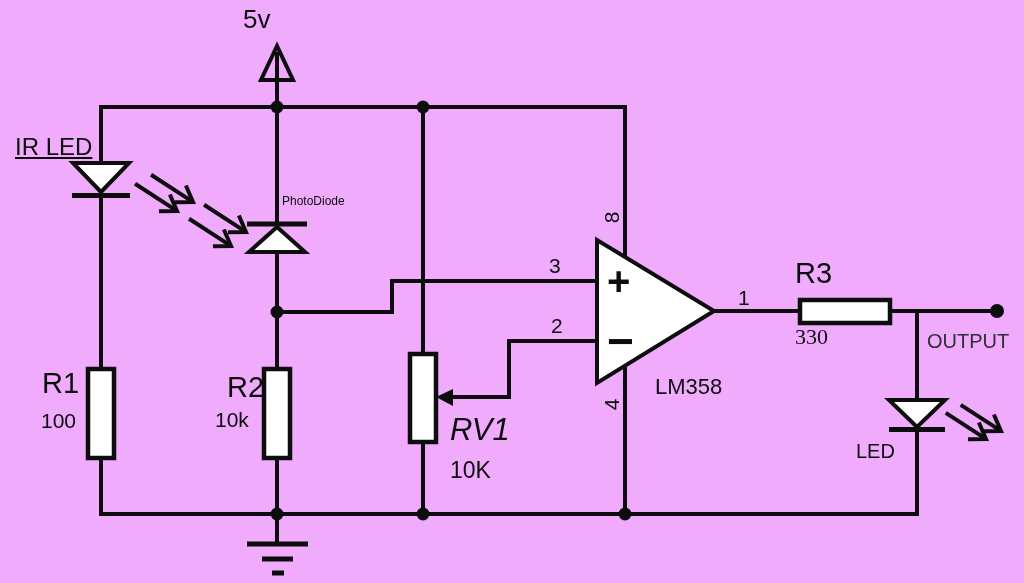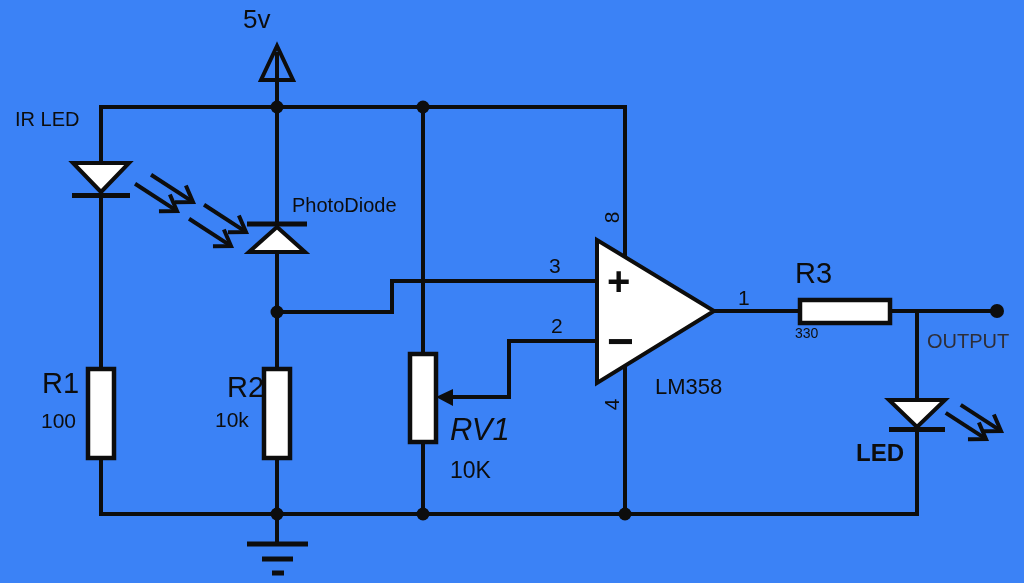--- a/index.html
+++ b/index.html
@@ -1,16 +1,16 @@
 <!DOCTYPE html>
 <html><head>
 <meta charset="utf-8">
 <style>
   html,body{margin:0;padding:0;background:#ffffff;}
-  #canvas{position:relative;width:1024px;height:583px;background:#3b82f6;overflow:hidden;
+  #canvas{position:relative;width:1024px;height:583px;background:#f0abfc;overflow:hidden;
           font-family:"Liberation Sans",sans-serif;}
   #schem-svg{position:absolute;left:0;top:0;}
   .label{position:absolute;color:#0d0d0d;line-height:1;white-space:nowrap;
          font-family:"Liberation Sans",sans-serif;}
   .ref{font-size:29px;}
   .val{font-size:21px;}
   .pin{font-size:21px;}
   .rot{transform:rotate(-90deg);transform-origin:center center;}
   .sign{font-weight:bold;}
 </style>
@@ -96,44 +96,44 @@
       <circle cx="277" cy="312" r="6.5"></circle>
       <circle cx="277" cy="514" r="6.5"></circle>
       <circle cx="423" cy="514" r="6.5"></circle>
       <circle cx="625" cy="514" r="6.5"></circle>
       <circle cx="997" cy="311" r="7"></circle>
     </g>
   </svg>
 
   <div class="label" style="left:243px;top:6px;font-size:26px;">5v</div>
 
-  <div class="label" style="left:15px;top:109px;font-size:20px;">IR LED</div>
+  <div class="label" style="left:15px;top:135px;font-size:24px;text-decoration:underline;">IR LED</div>
 
-  <div class="label" style="left:292px;top:195px;font-size:20px;">PhotoDiode</div>
+  <div class="label" style="left:282px;top:195px;font-size:12px;">PhotoDiode</div>
 
   <div class="label ref" style="left:42px;top:369px;">R1</div>
   <div class="label val" style="left:41px;top:410px;">100</div>
 
   <div class="label ref" style="left:227px;top:373px;">R2</div>
   <div class="label val" style="left:215px;top:409px;">10k</div>
 
   <div class="label ref" style="left:450px;top:414px;font-size:31px;font-style:italic;">RV1</div>
   <div class="label val" style="left:450px;top:459px;font-size:23px;">10K</div>
 
   <div class="label ref" style="left:795px;top:259px;font-size:29px;">R3</div>
-  <div class="label val" style="left:795px;top:326px;font-size:14px;">330</div>
+  <div class="label val" style="left:795px;top:326px;font-size:22px;font-family:Liberation Serif, serif;">330</div>
 
   <div class="label" style="left:655px;top:376px;font-size:22px;">LM358</div>
 
   <div class="label pin" style="left:549px;top:255px;">3</div>
   <div class="label pin" style="left:551px;top:315px;">2</div>
   <div class="label pin" style="left:738px;top:287px;">1</div>
   <div class="label pin rot" style="left:606px;top:207px;">8</div>
   <div class="label pin rot" style="left:606px;top:394px;">4</div>
 
   <div class="label sign" style="left:607px;top:261px;font-size:40px;">+</div>
   <div class="label sign" style="left:607px;top:318px;font-size:46px;">−</div>
 
-  <div class="label" style="left:856px;top:441px;font-size:24px;font-weight:bold;">LED</div>
+  <div class="label" style="left:856px;top:441px;font-size:20px;">LED</div>
 
   <div class="label" style="left:927px;top:331px;font-size:20px;color:#2e2e38;">OUTPUT</div>
 
 </div>
 
 </body></html>

